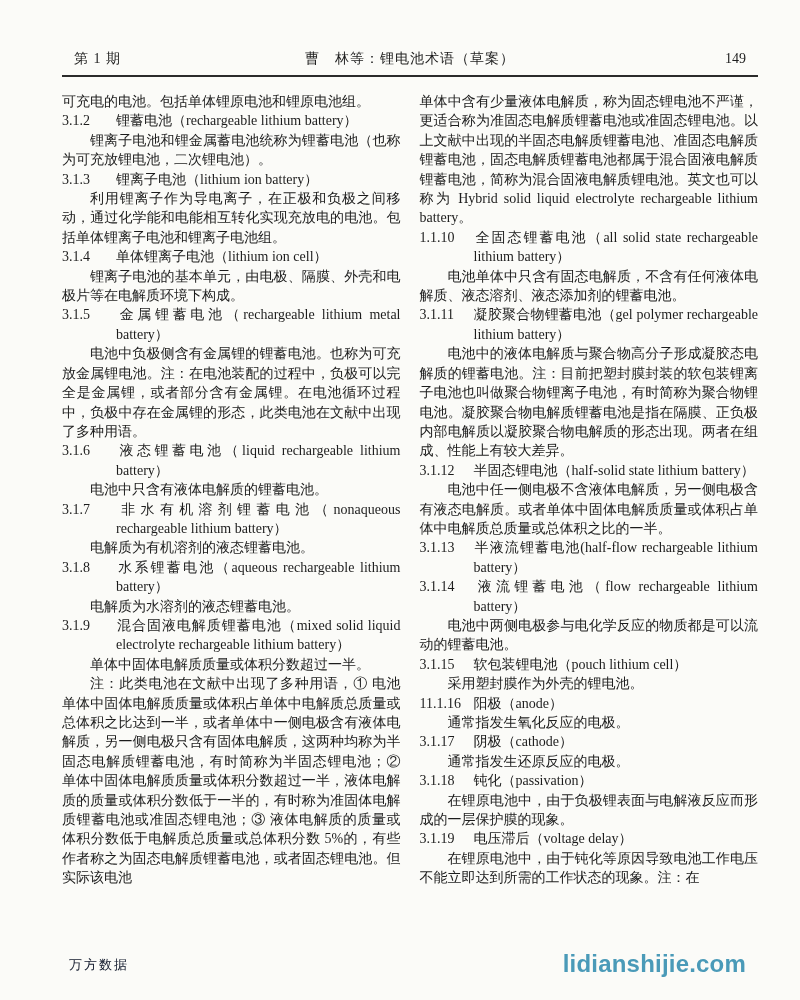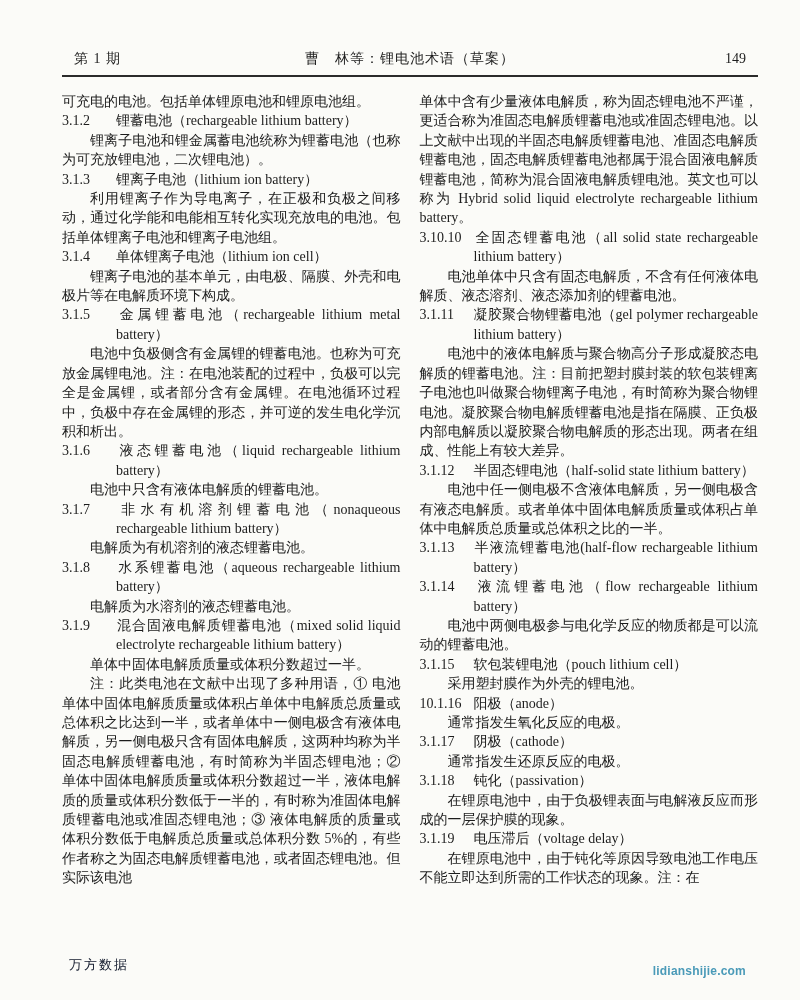--- a/index.html
+++ b/index.html
@@ -37,21 +37,21 @@
   .block.def { text-indent: 2em; }
   .block.cont { text-indent: 0; }
   .block.term { padding-left: 54px; text-indent: -54px; }
   .block.term .num { display: inline-block; width: 54px; text-indent: 0; }
   .footer-watermark {
     position: absolute; left: 69px; bottom: 26px;
     font-size: 13px; color: #0f172a; letter-spacing: 2px;
   }
   .footer-site {
     position: absolute; right: 54px; bottom: 22px;
-    font-size: 12px; font-weight: bold;
+    font-size: 24px; font-weight: bold;
     font-family: "Liberation Sans", "DejaVu Sans", sans-serif;
     letter-spacing: 0.2px;
   }
 </style>
 </head>
 <body>
 
 <div class="page">
   <div class="header-row">
     <span class="header-issue">第 1 期</span>
@@ -62,45 +62,45 @@
   <div class="body-cols">
     <div class="col">
         <div class="block cont">可充电的电池。包括单体锂原电池和锂原电池组。</div>
         <div class="block term"><span class="num">3.1.2</span><span>锂蓄电池（rechargeable lithium battery）</span></div>
         <div class="block def">锂离子电池和锂金属蓄电池统称为锂蓄电池（也称为可充放锂电池，二次锂电池）。</div>
         <div class="block term"><span class="num">3.1.3</span><span>锂离子电池（lithium ion battery）</span></div>
         <div class="block def">利用锂离子作为导电离子，在正极和负极之间移动，通过化学能和电能相互转化实现充放电的电池。包括单体锂离子电池和锂离子电池组。</div>
         <div class="block term"><span class="num">3.1.4</span><span>单体锂离子电池（lithium ion cell）</span></div>
         <div class="block def">锂离子电池的基本单元，由电极、隔膜、外壳和电极片等在电解质环境下构成。</div>
         <div class="block term"><span class="num">3.1.5</span><span>金属锂蓄电池（rechargeable lithium metal battery）</span></div>
-        <div class="block def">电池中负极侧含有金属锂的锂蓄电池。也称为可充放金属锂电池。注：在电池装配的过程中，负极可以完全是金属锂，或者部分含有金属锂。在电池循环过程中，负极中存在金属锂的形态，并可逆的发生电化学沉积和析出。</div>
+        <div class="block def">电池中负极侧含有金属锂的锂蓄电池。也称为可充放金属锂电池。注：在电池装配的过程中，负极可以完全是金属锂，或者部分含有金属锂。在电池循环过程中，负极中存在金属锂的形态，此类电池在文献中出现了多种用语。</div>
         <div class="block term"><span class="num">3.1.6</span><span>液态锂蓄电池（liquid rechargeable lithium battery）</span></div>
         <div class="block def">电池中只含有液体电解质的锂蓄电池。</div>
         <div class="block term"><span class="num">3.1.7</span><span>非水有机溶剂锂蓄电池（nonaqueous rechargeable lithium battery）</span></div>
         <div class="block def">电解质为有机溶剂的液态锂蓄电池。</div>
         <div class="block term"><span class="num">3.1.8</span><span>水系锂蓄电池（aqueous rechargeable lithium battery）</span></div>
         <div class="block def">电解质为水溶剂的液态锂蓄电池。</div>
         <div class="block term"><span class="num">3.1.9</span><span>混合固液电解质锂蓄电池（mixed solid liquid electrolyte rechargeable lithium battery）</span></div>
         <div class="block def">单体中固体电解质质量或体积分数超过一半。</div>
         <div class="block def">注：此类电池在文献中出现了多种用语，① 电池单体中固体电解质质量或体积占单体中电解质总质量或总体积之比达到一半，或者单体中一侧电极含有液体电解质，另一侧电极只含有固体电解质，这两种均称为半固态电解质锂蓄电池，有时简称为半固态锂电池；② 单体中固体电解质质量或体积分数超过一半，液体电解质的质量或体积分数低于一半的，有时称为准固体电解质锂蓄电池或准固态锂电池；③ 液体电解质的质量或体积分数低于电解质总质量或总体积分数 5%的，有些作者称之为固态电解质锂蓄电池，或者固态锂电池。但实际该电池</div>
       </div>
     <div class="col">
         <div class="block cont">单体中含有少量液体电解质，称为固态锂电池不严谨，更适合称为准固态电解质锂蓄电池或准固态锂电池。以上文献中出现的半固态电解质锂蓄电池、准固态电解质锂蓄电池，固态电解质锂蓄电池都属于混合固液电解质锂蓄电池，简称为混合固液电解质锂电池。英文也可以称为 Hybrid solid liquid electrolyte rechargeable lithium battery。</div>
-        <div class="block term"><span class="num">3.10.10</span><span>全固态锂蓄电池（all solid state rechargeable lithium battery）</span></div>
+        <div class="block term"><span class="num">1.1.10</span><span>全固态锂蓄电池（all solid state rechargeable lithium battery）</span></div>
         <div class="block def">电池单体中只含有固态电解质，不含有任何液体电解质、液态溶剂、液态添加剂的锂蓄电池。</div>
         <div class="block term"><span class="num">3.1.11</span><span>凝胶聚合物锂蓄电池（gel polymer rechargeable lithium battery）</span></div>
         <div class="block def">电池中的液体电解质与聚合物高分子形成凝胶态电解质的锂蓄电池。注：目前把塑封膜封装的软包装锂离子电池也叫做聚合物锂离子电池，有时简称为聚合物锂电池。凝胶聚合物电解质锂蓄电池是指在隔膜、正负极内部电解质以凝胶聚合物电解质的形态出现。两者在组成、性能上有较大差异。</div>
         <div class="block term"><span class="num">3.1.12</span><span>半固态锂电池（half-solid state lithium battery）</span></div>
         <div class="block def">电池中任一侧电极不含液体电解质，另一侧电极含有液态电解质。或者单体中固体电解质质量或体积占单体中电解质总质量或总体积之比的一半。</div>
         <div class="block term"><span class="num">3.1.13</span><span>半液流锂蓄电池(half-flow rechargeable lithium battery）</span></div>
         <div class="block term"><span class="num">3.1.14</span><span>液流锂蓄电池（flow rechargeable lithium battery）</span></div>
         <div class="block def">电池中两侧电极参与电化学反应的物质都是可以流动的锂蓄电池。</div>
         <div class="block term"><span class="num">3.1.15</span><span>软包装锂电池（pouch lithium cell）</span></div>
         <div class="block def">采用塑封膜作为外壳的锂电池。</div>
-        <div class="block term"><span class="num">10.1.16</span><span>阳极（anode）</span></div>
+        <div class="block term"><span class="num">11.1.16</span><span>阳极（anode）</span></div>
         <div class="block def">通常指发生氧化反应的电极。</div>
         <div class="block term"><span class="num">3.1.17</span><span>阴极（cathode）</span></div>
         <div class="block def">通常指发生还原反应的电极。</div>
         <div class="block term"><span class="num">3.1.18</span><span>钝化（passivation）</span></div>
         <div class="block def">在锂原电池中，由于负极锂表面与电解液反应而形成的一层保护膜的现象。</div>
         <div class="block term"><span class="num">3.1.19</span><span>电压滞后（voltage delay）</span></div>
         <div class="block def">在锂原电池中，由于钝化等原因导致电池工作电压不能立即达到所需的工作状态的现象。注：在</div>
       </div>
   </div>
 </div>

